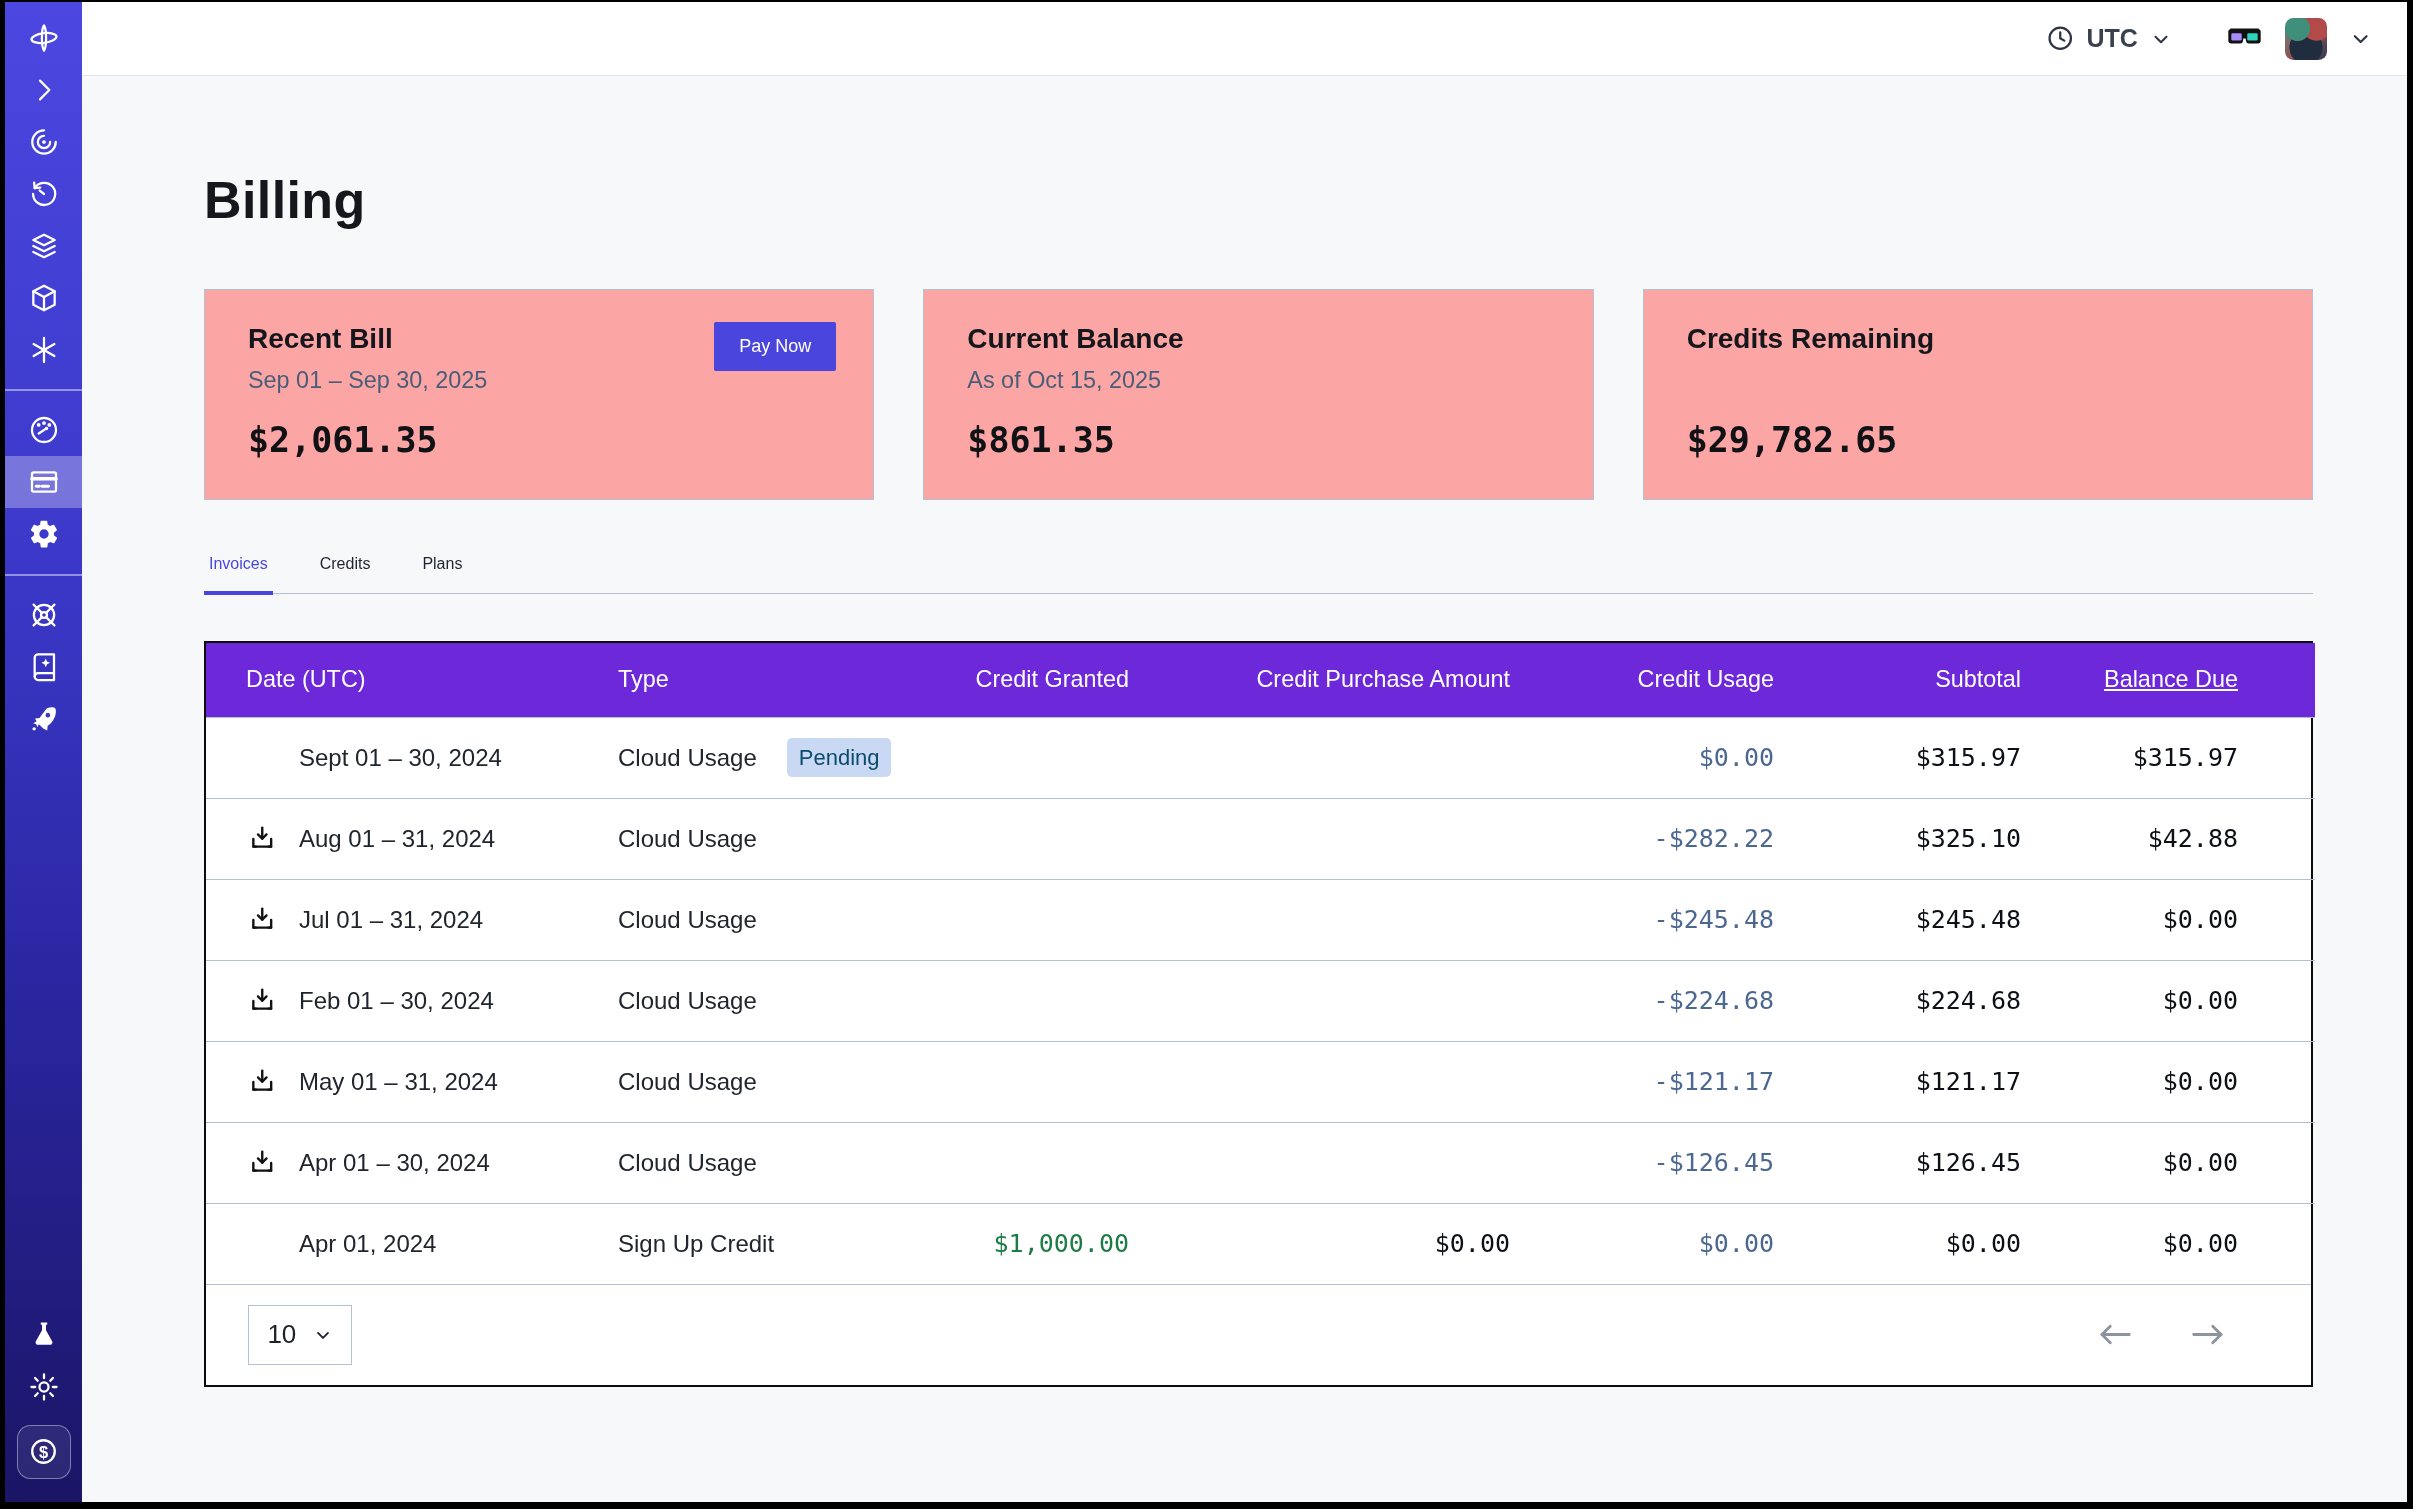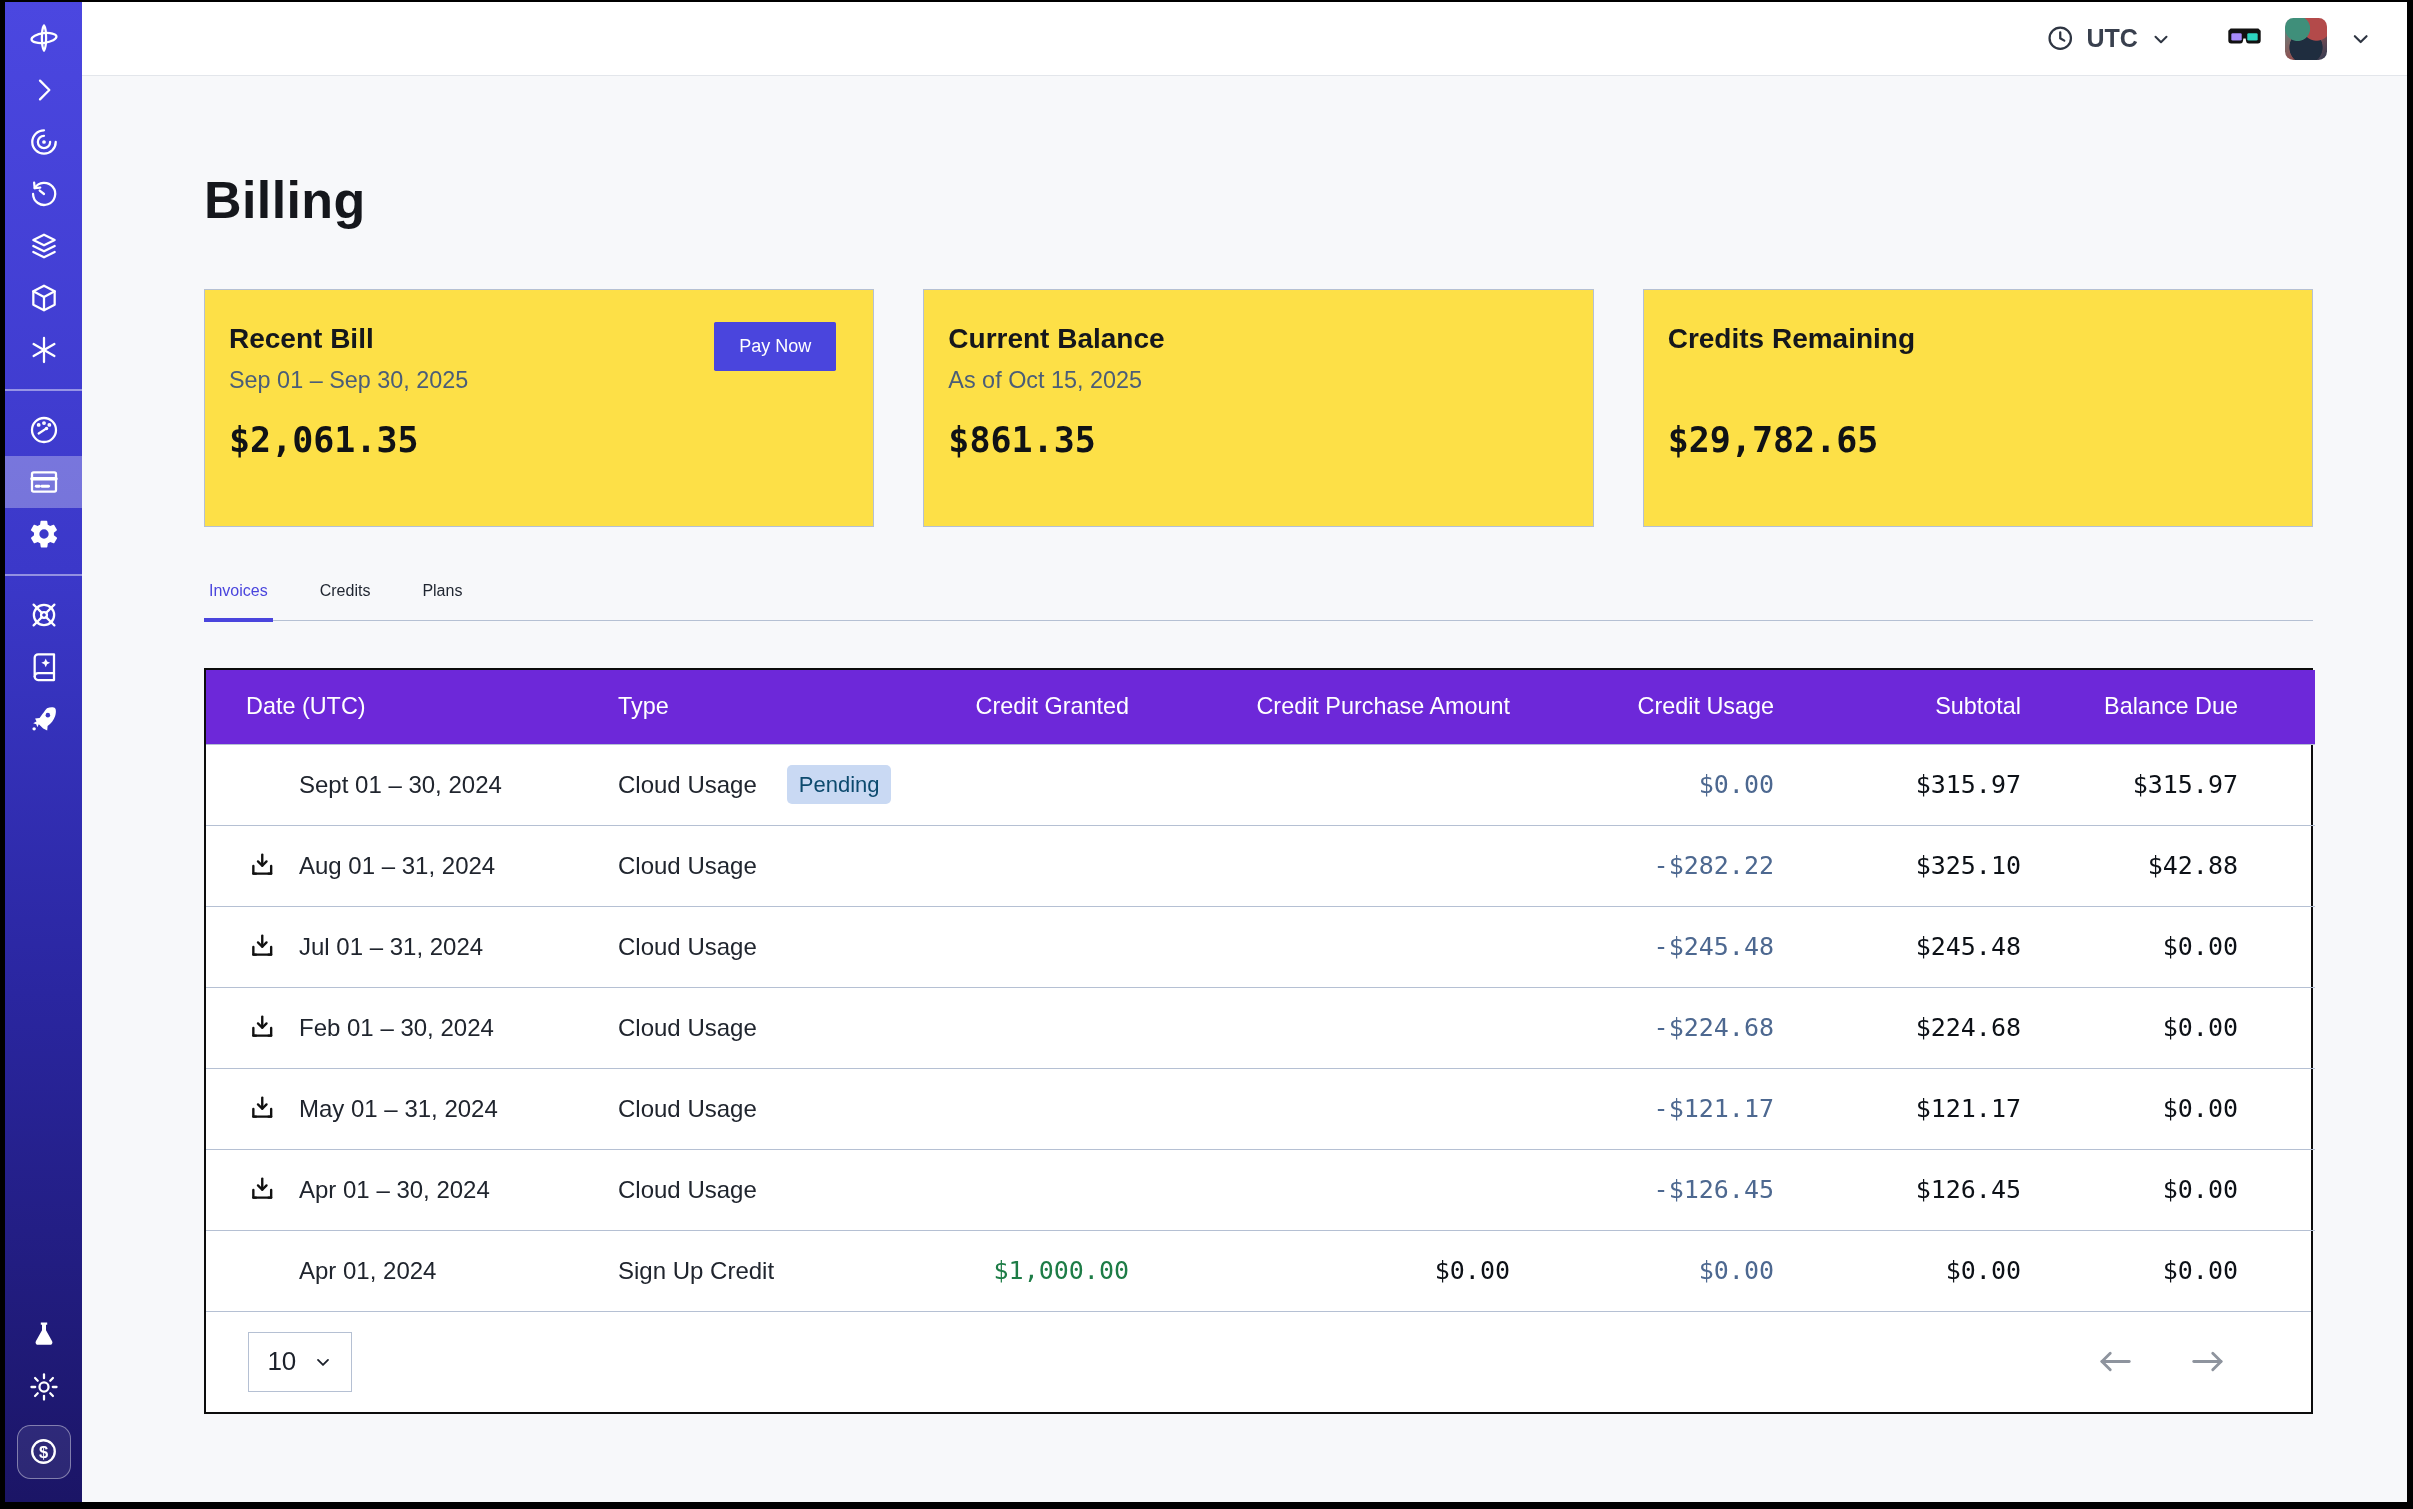--- a/index.html
+++ b/index.html
@@ -27,40 +27,40 @@
             background: radial-gradient(circle at 30% 25%, #3f8f7a 0 28%, transparent 30%),
                         radial-gradient(circle at 75% 20%, #b34a4a 0 30%, transparent 32%),
                         radial-gradient(circle at 50% 70%, #1f2d3f 0 45%, transparent 47%),
                         linear-gradient(135deg,#5d8f8a,#8f5050 55%,#2c3a52); }
   .content { flex:1; padding:0 94px 0 122px; overflow:hidden; }
 
   .page-title { margin-top:94px; font-size:52px; font-weight:600; color:#15171c; letter-spacing:0.4px; }
 
   
   .cards { display:flex; gap:49px; margin-top:59px; }
-  .card { flex:1; height:238px; background:#fde047; border:1.7px solid #b5c0d3; padding:33px 24px; position:relative; }
+  .card { flex:1; height:211px; background:#fca5a5; border:1.7px solid #b5c0d3; padding:33px 43px; position:relative; }
   .card-title { font-size:28px; font-weight:600; color:#15171c; }
   .card-sub { font-size:23.4px; color:#4a5d78; margin-top:11.7px; min-height:28.5px; }
   .card-amount { font-family:"DejaVu Sans Mono", monospace; font-size:35px; color:#101216; margin-top:25px;font-weight:bold; }
   .paynow { position:absolute; top:32px; right:37px; background:#4a45dd; color:#fff; border:none; font-family:inherit;
             font-size:18px; font-weight:500; padding:14.2px 25px; cursor:pointer; border-radius:1.7px; }
 
   
   .tabs { display:flex; gap:42px; margin-top:55px; border-bottom:1.7px solid #b5c0d3; }
   .tab { font-size:16px; color:#1f2530; padding:0 5px 20px; position:relative; cursor:pointer; }
   .tab.active { color:#4a45dd; font-weight:500; }
   .tab.active::after { content:""; position:absolute; left:0; right:0; bottom:-1.7px; height:4.2px; background:#4a45dd; }
 
   
   .panel { margin-top:47px; border:2.5px solid #0c0c0c; background:#fff; }
   table { width:100%; border-collapse:collapse; table-layout:fixed; }
   thead th { background:#6d28d9; color:#fff; font-size:23.4px; font-weight:500; height:74px; text-align:right; }
   th.c1 { text-align:left; padding-left:40px; }
   th.c2 { text-align:left; padding-left:21px; }
-  th.c7 { padding-right:77px; }
+  th.c7 { padding-right:77px;text-decoration:underline; }
   tbody td { height:81px; border-top:1.7px solid #b5c0d3; font-size:24px; color:#20252e; vertical-align:middle; }
   td.c1 .cellflex { display:flex; align-items:center; padding-left:40px; }
   .dlbtn { width:33px; height:33px; margin-right:20px; display:flex; align-items:center; justify-content:center; cursor:pointer; flex:0 0 33px; }
   .dlbtn svg { width:28.5px; height:28.5px; stroke:#111; fill:none; stroke-width:2; stroke-linecap:round; stroke-linejoin:round; }
   .dlbtn.empty { visibility:hidden; cursor:default; }
   td.c2 .cellflex { display:flex; align-items:center; padding-left:21px; gap:18.4px; }
   .badge { background:#c9d9f3; color:#0c4a6e; font-size:22px; padding:6.7px 11.7px; border-radius:5px;margin-left:12px; }
   td.money { text-align:right; font-family:"DejaVu Sans Mono", monospace; font-size:25px; color:#0d1117; }
   td.c7 { padding-right:77px; }
   td.usage { color:#4d6890; }

